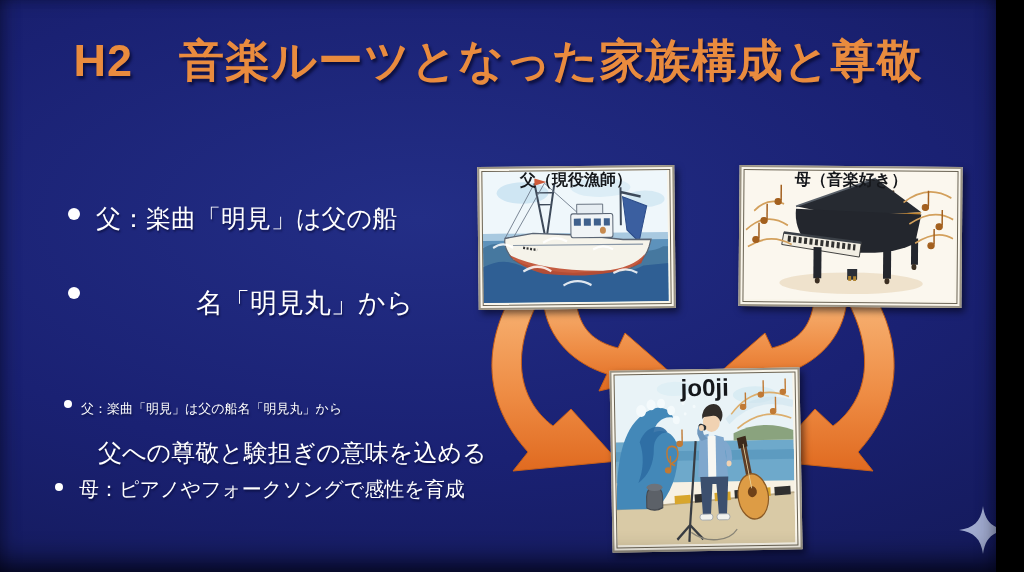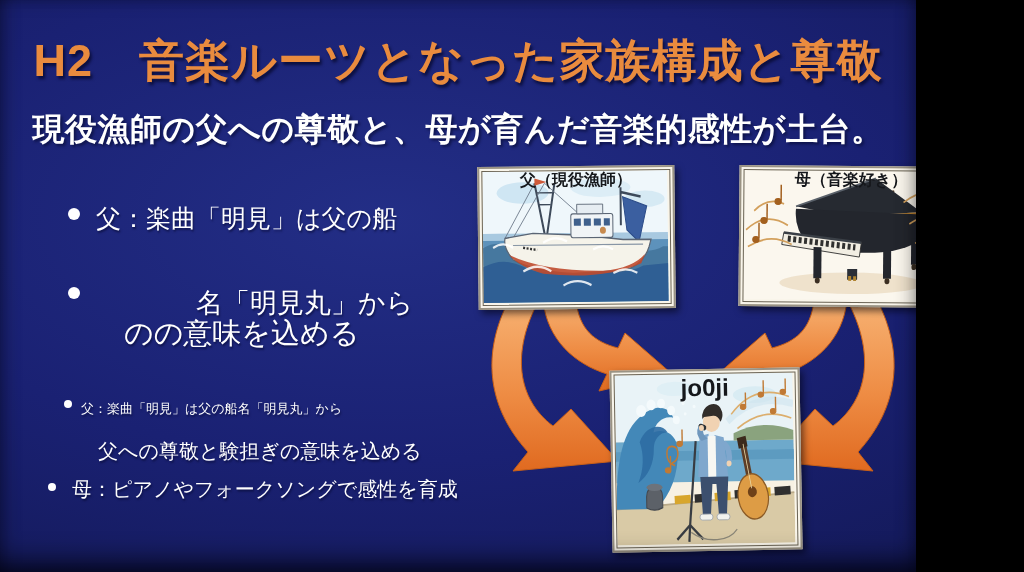--- a/index.html
+++ b/index.html
@@ -1,17 +1,17 @@
 <!DOCTYPE html>
 <html><head>
 <meta charset="utf-8">
 <style>
   html,body{margin:0;padding:0;background:#000;}
   .stage{
-    position:relative;width:916px;height:572px;overflow:hidden;
+    position:relative;width:996px;height:572px;overflow:hidden;
     font-family:"Liberation Sans","DejaVu Sans",sans-serif;
     background:radial-gradient(ellipse 120% 95% at 42% 38%, #232e86 0%, #1a2173 45%, #151b5e 75%, #0e1340 100%);
   }
   .stage::after{
     content:"";position:absolute;inset:0;pointer-events:none;z-index:50;
     box-shadow:inset 0 -20px 28px -12px rgba(0,0,8,.85), inset 0 10px 18px -14px rgba(0,0,8,.5),
                inset 14px 0 24px -20px rgba(0,0,8,.5), inset -14px 0 24px -20px rgba(0,0,8,.5);
   }
   .title{
     position:absolute;left:0;right:0;top:34px;text-align:center;z-index:5;
@@ -27,22 +27,22 @@
        text-shadow:1px 2px 2px rgba(4,6,38,.55);font-weight:400;line-height:1.2;}
   .dot{display:inline-block;border-radius:50%;background:#fff;}
   .dot.big{width:12px;height:12px;margin-right:16px;vertical-align:7px;}
   .dot.sm{width:8px;height:8px;margin-right:9px;vertical-align:5px;}
   .dot.sm.wide{margin-right:16px;}
   .bb1l1{left:68px;top:203px;font-size:25px;}
   .bb1l2{left:196px;top:239px;font-size:27px;margin-top:48px;}
   .bb2l1{left:68px;top:277px;font-size:31px;}
   .bb2l2{left:124px;top:316px;font-size:29px;}
   .sb1{left:64px;top:400px;font-size:13px;}
-  .sb2{left:98px;top:439px;font-size:20px;}
-  .sb3{left:48px;top:477px;font-size:20px;text-align:right;}
+  .sb2{left:98px;top:439px;font-size:24px;}
+  .sb3{left:55px;top:477px;font-size:20px;text-align:right;}
   .card{
     position:absolute;background:#f9f5ea;border:2px solid #9a9384;z-index:10;
     box-shadow:3px 4px 7px rgba(0,0,10,.55);
   }
   .card .inner{position:absolute;inset:2px;border:1px solid #6a6354;z-index:3;pointer-events:none;}
   .card .illu{position:absolute;left:3px;top:3px;z-index:1;}
   .card .label{
     position:absolute;top:2px;left:0;right:0;text-align:center;z-index:4;
     font-weight:700;font-size:16px;color:#15171b;white-space:nowrap;
   }
@@ -52,26 +52,24 @@
   .card-artist .label{font-size:24px;top:3px;}
   .arrows{position:absolute;left:0;top:0;z-index:6;pointer-events:none;}
   .sparkle{position:absolute;left:957px;top:504px;z-index:8;}
 </style>
 </head>
 <body>
 
 <div class="stage">
 
   <div class="title">H2　音楽ルーツとなった家族構成と尊敬</div>
-  <div class="subtitle">現役漁師の父への尊敬と、母が育んだ音楽的感性が土台。</div>
 
   <div class="txt bb1l1"><span class="dot big"></span><span>父：楽曲「明見」は父の船</span></div>
   <div class="txt bb1l2">名「明見丸」から</div>
   <div class="txt bb2l1"><span class="dot big"></span></div>
-  <div class="txt bb2l2">のの意味を込める</div>
 
   <div class="txt sb1"><span class="dot sm"></span><span>父：楽曲「明見」は父の船名「明見丸」から</span></div>
   <div class="txt sb2">父への尊敬と験担ぎの意味を込める</div>
   <div class="txt sb3"><span class="dot sm wide"></span><span>母：ピアノやフォークソングで感性を育成</span></div>
 
   <svg class="arrows" width="1024" height="572" viewBox="0 0 1024 572">
     <defs>
       <linearGradient id="ag" x1="0" y1="0" x2="0" y2="1">
         <stop offset="0" stop-color="#F7B273"></stop>
           <stop offset="0.55" stop-color="#EE8C44"></stop>

